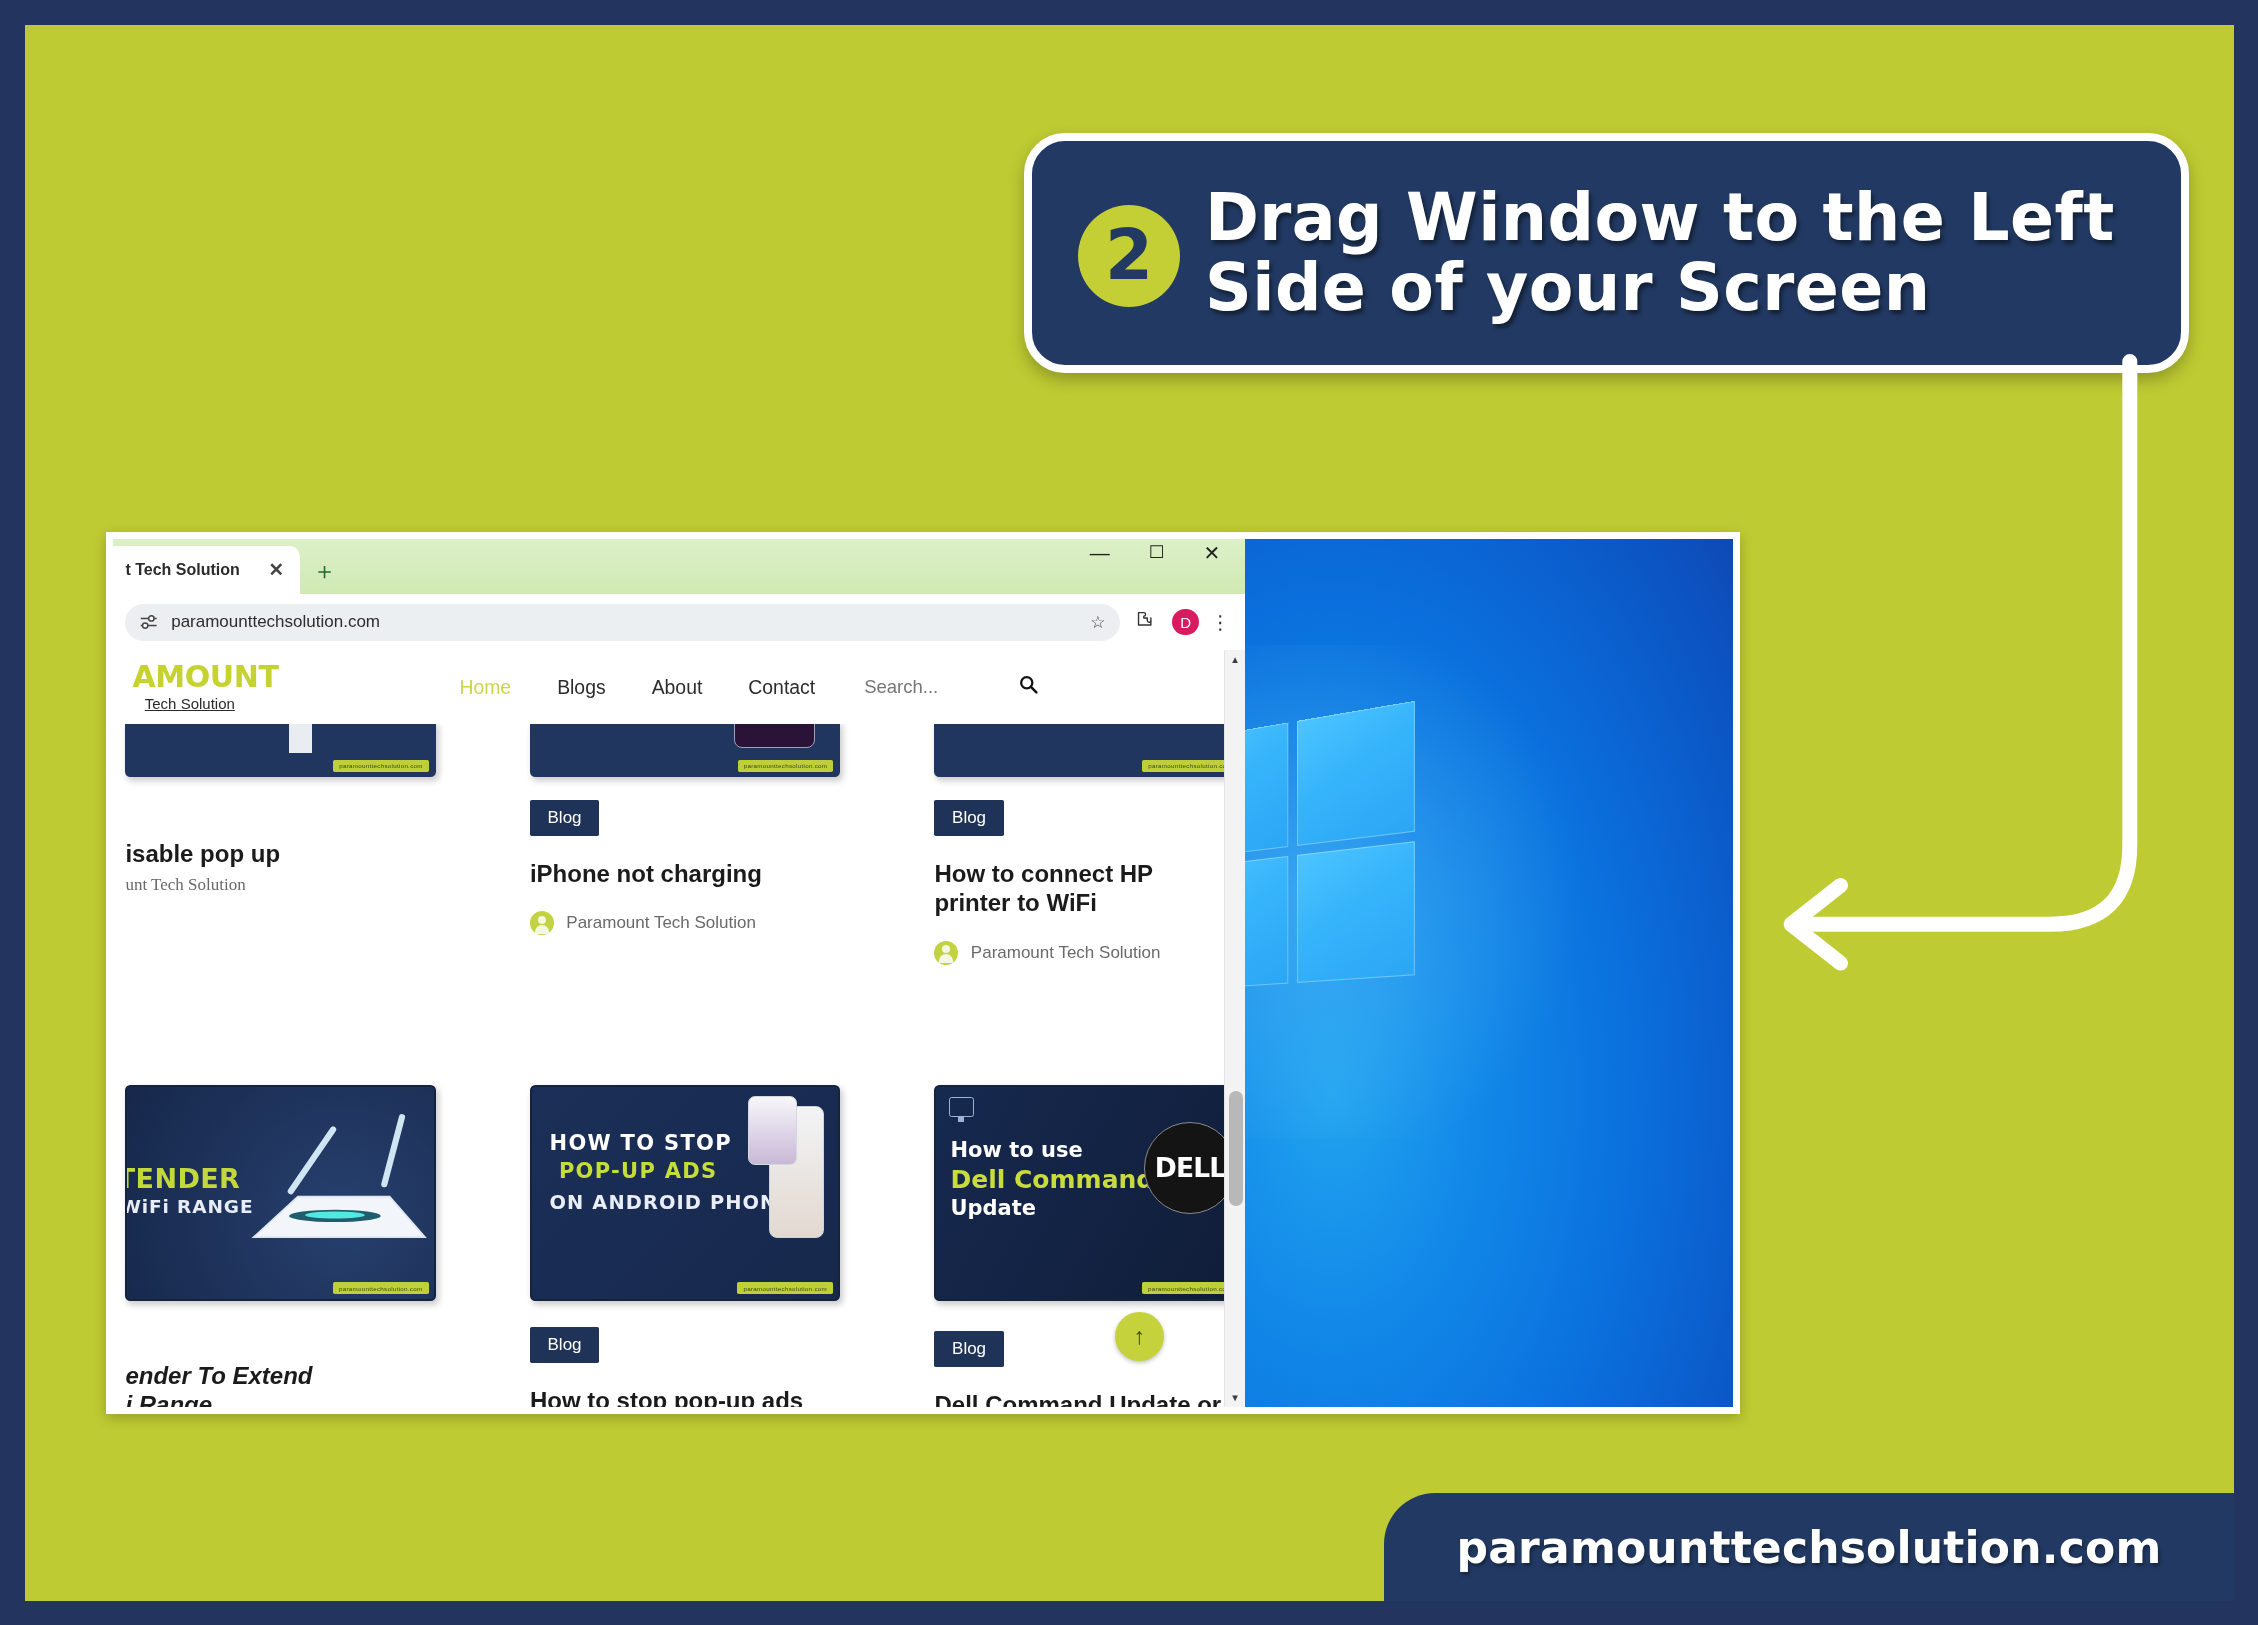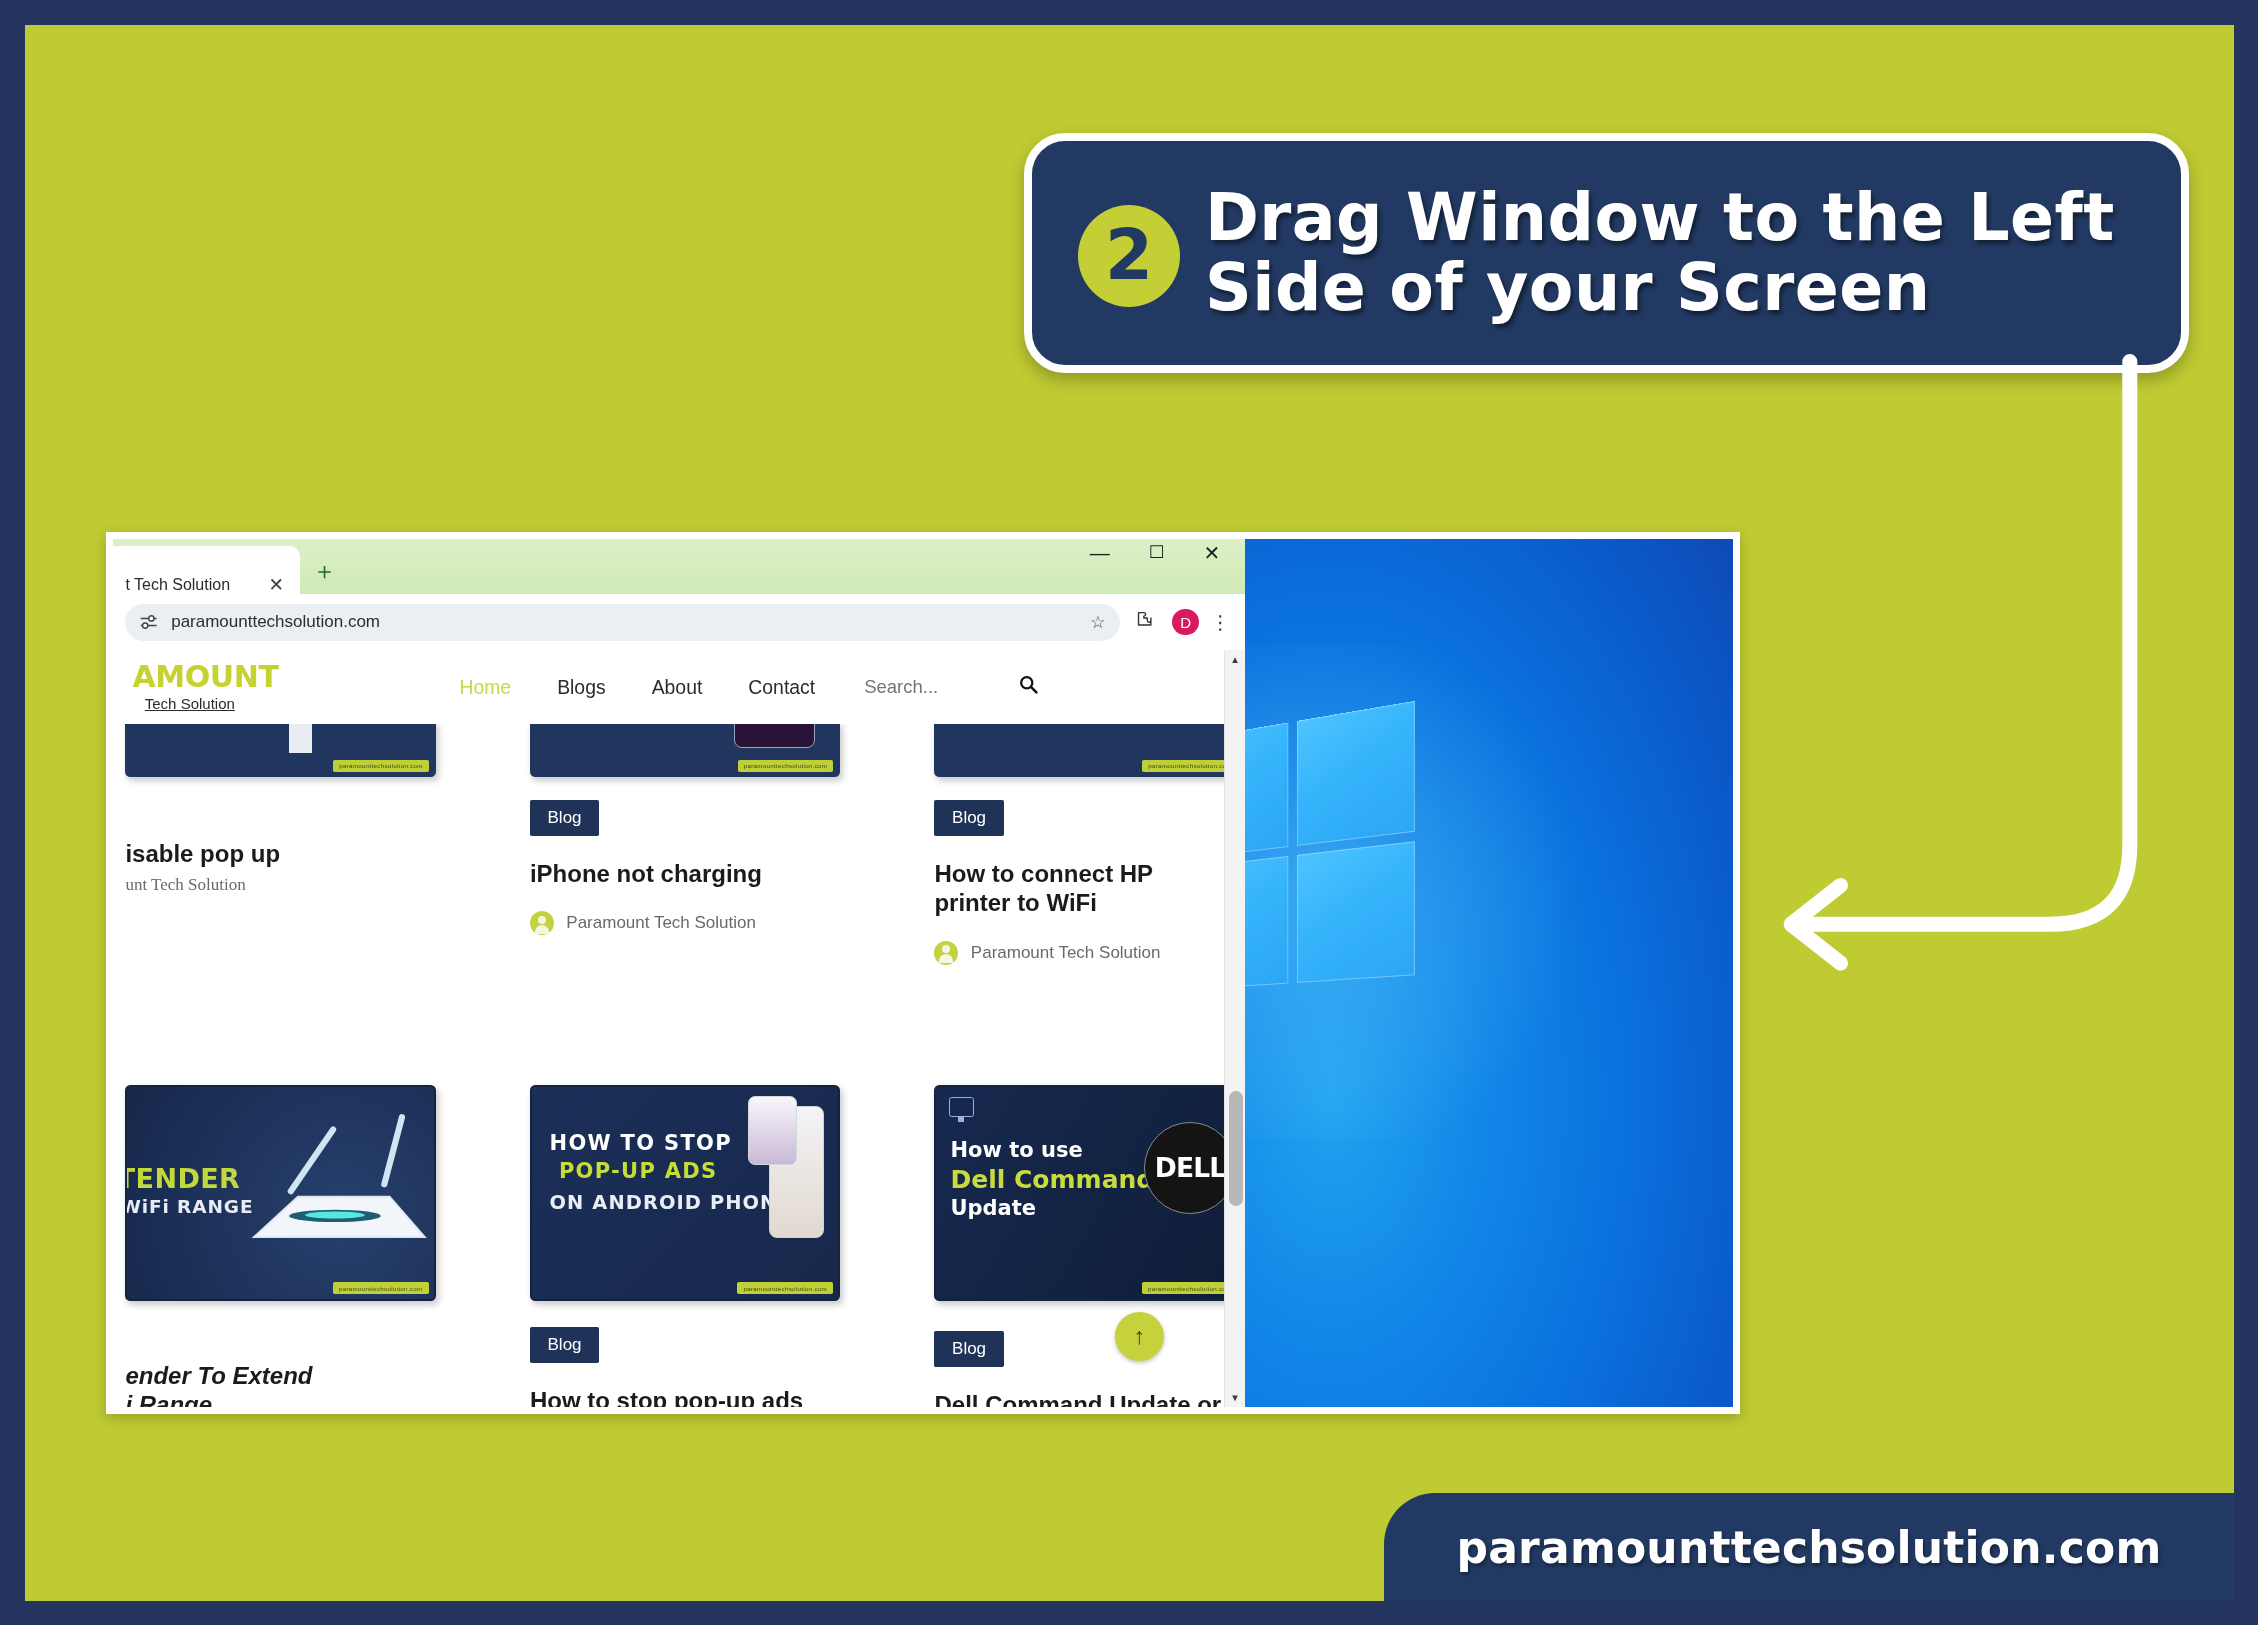--- a/index.html
+++ b/index.html
@@ -96,23 +96,24 @@
     height: 55px;
     background: linear-gradient(#ddf0c8, #cfe9b4);
     position: relative;
     display: flex; align-items: flex-end;
   }
   #tab {
     margin-left: 0px;
     width: 187px; height: 48px;
     background: #ffffff;
     border-radius: 0 10.6px 0 0;
-    display: flex; align-items: flex-end;
+    display: flex; align-items: center;
     padding: 0 10.6px 0 12.4px;
     position: relative;
+    font-weight: bold;
   }
   #tab-title {
     font-size: 16px; color: #2b2b2b;
     white-space: nowrap; overflow: hidden;
     flex: 1;
   }
   #tab-close {
     font-size: 18.5px; color: #444; line-height: 1; padding: 0 5.3px;
     cursor: pointer;
   }

